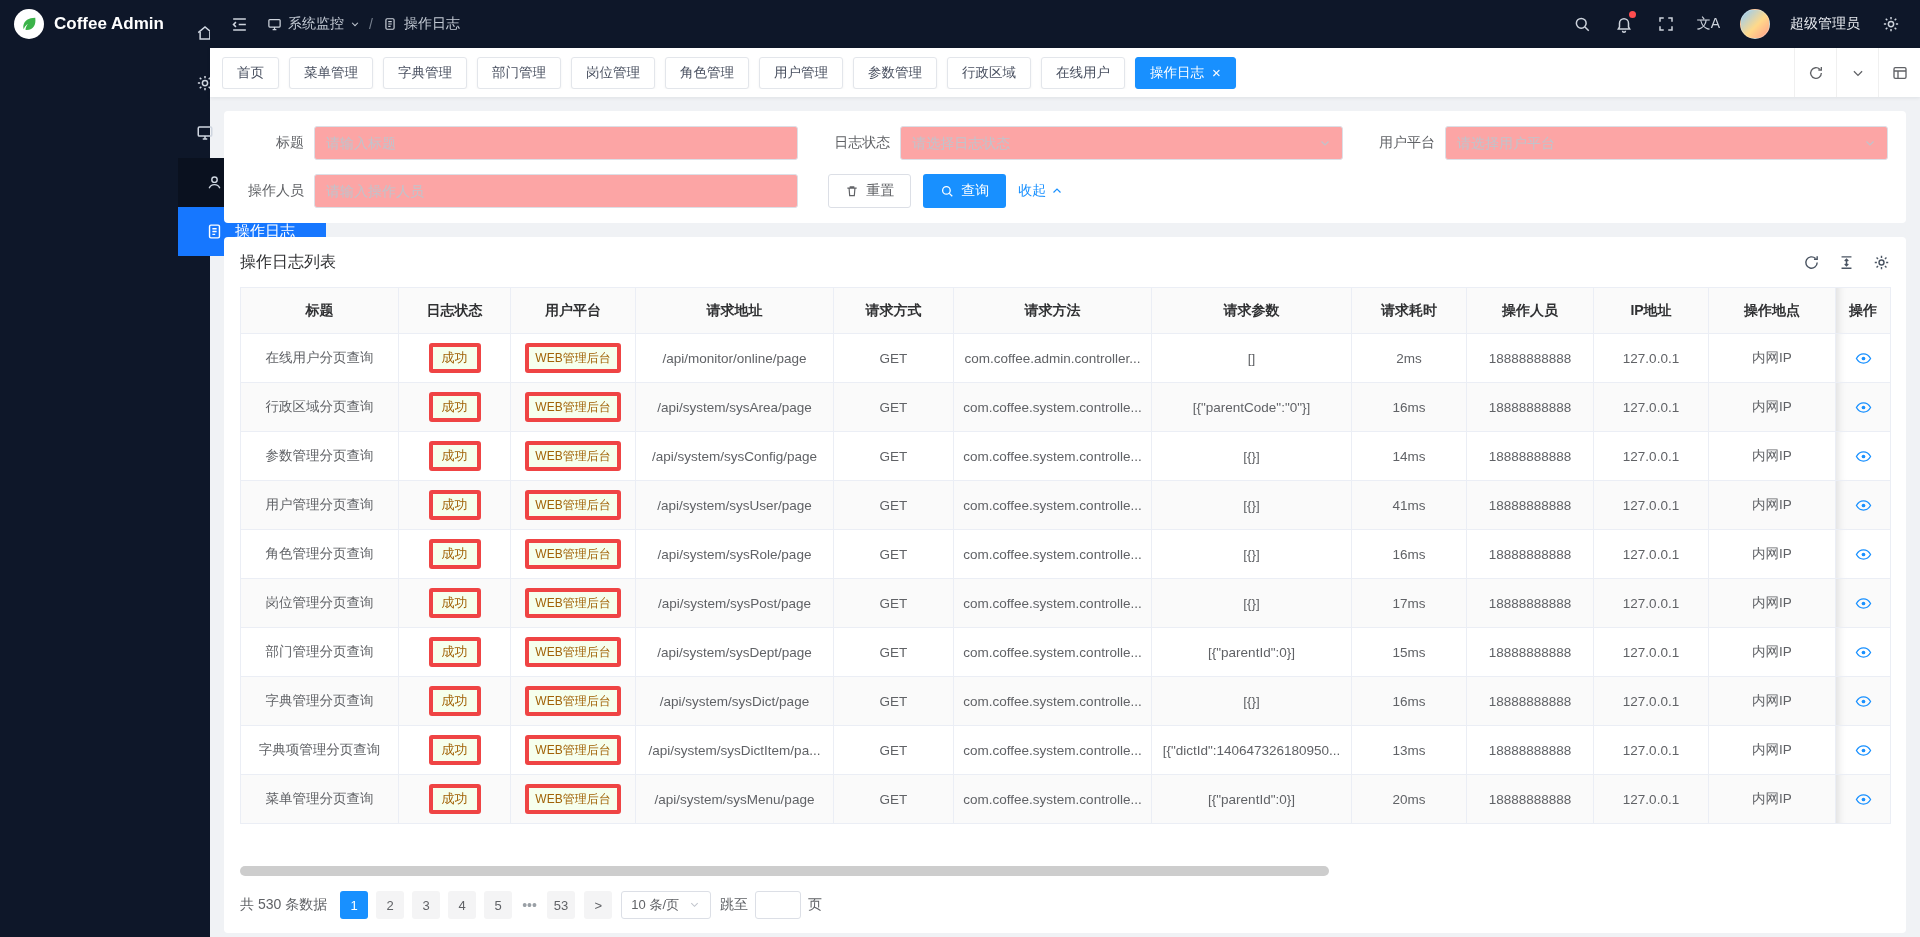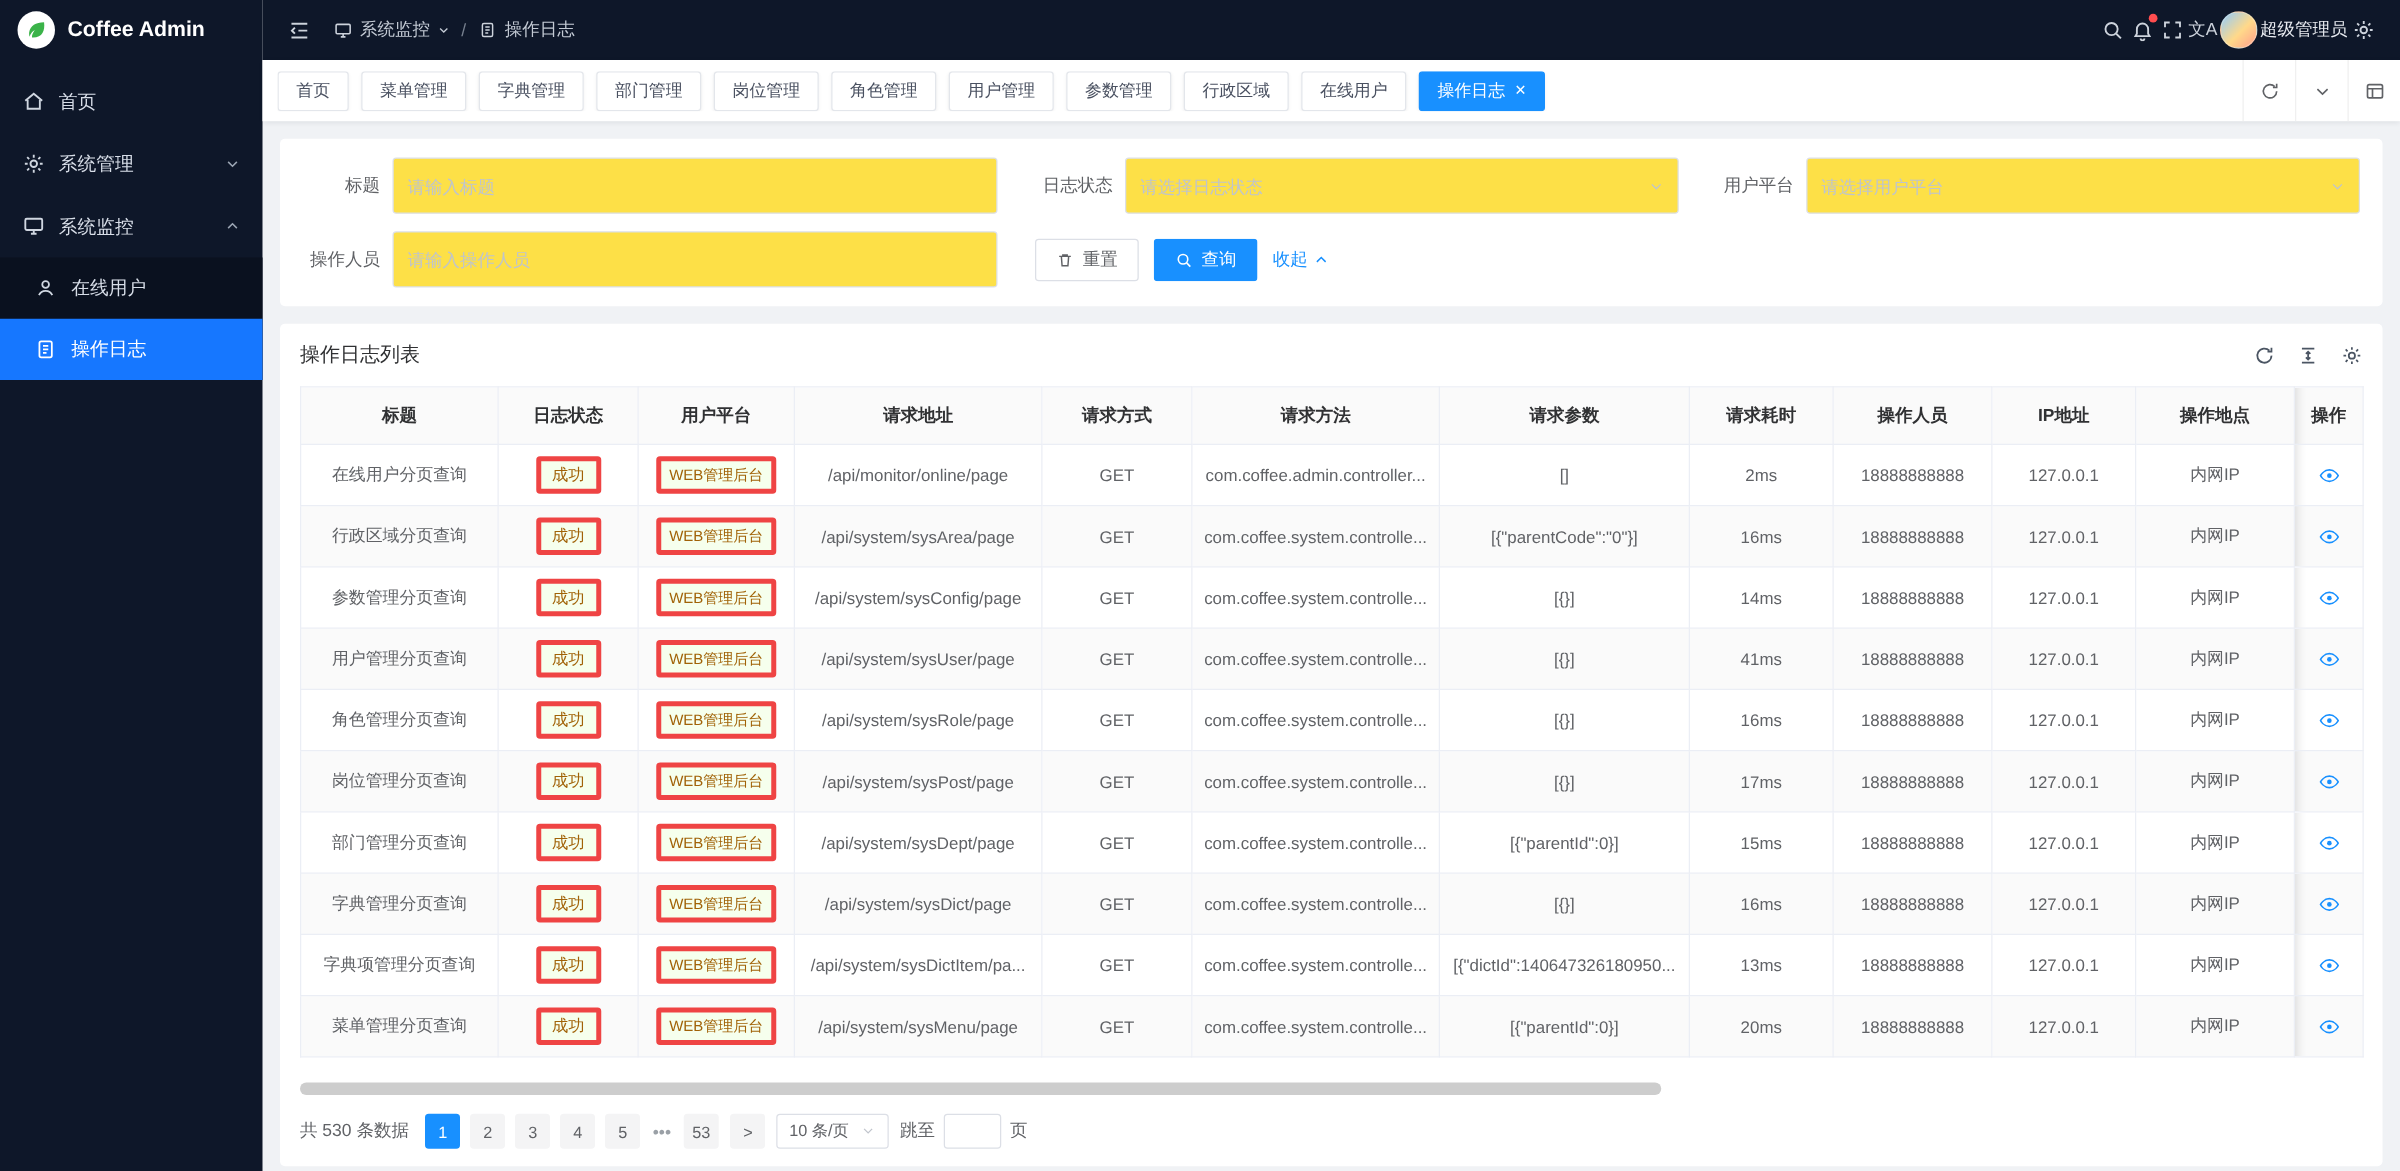--- a/index.html
+++ b/index.html
@@ -1,60 +1,60 @@
 <!DOCTYPE html>
 <html><head>
 <meta charset="utf-8">
 <style>
 *{margin:0;padding:0;box-sizing:border-box}
 html,body{width:1920px;height:937px;overflow:hidden}
 body{font-family:"Liberation Sans","DejaVu Sans",sans-serif;background:#f0f2f5;color:#303133;font-size:14px}
 svg{display:block}
 .layout{display:flex;height:100%}
 
-.sidebar{width:210px;flex-shrink:0;background:#0e1729;display:flex;flex-direction:column}
+.sidebar{width:210px;flex-shrink:0;background:#0e1729;display:flex;flex-direction:row}
 .logo{height:48px;display:flex;align-items:center;gap:10px;padding:0 14px;flex-shrink:0}
 .logo-mark{width:30px;height:30px;border-radius:50%;background:#fff;display:flex;align-items:center;justify-content:center;flex-shrink:0}
 .logo-text{color:#fff;font-size:17px;font-weight:bold;white-space:nowrap}
 .menu{padding-top:8px}
 .menu-item{height:50px;display:flex;align-items:center;gap:11px;padding:0 18px;color:#d8dee8;font-size:15px;cursor:pointer;white-space:nowrap}
 .mi-icon{width:18px;height:18px;flex-shrink:0;color:#cfd6e0}
 .chev{margin-left:auto;width:12px;height:12px;color:#9aa4b2}
 .submenu{background:#0a111f}
 .submenu .menu-item{padding-left:28px;height:49px}
 .submenu .menu-item.active{background:#1677ff;color:#fff}
 .submenu .menu-item.active .mi-icon{color:#fff}
 
 .main{flex:1;display:flex;flex-direction:column;min-width:0}
 .topbar{height:48px;background:#0e1729;display:flex;align-items:center;padding:0 18px;gap:16px;color:#cdd3dc;flex-shrink:0}
 .icon-btn{width:22px;height:22px;display:flex;align-items:center;justify-content:center;cursor:pointer;color:#cdd3dc}
 .breadcrumb{display:flex;align-items:center;gap:9px;font-size:14px;color:#c3cad4}
 .crumb{display:flex;align-items:center;gap:6px;cursor:pointer}
 .crumb-sep{color:#77818f}
-.topbar-right{margin-left:auto;display:flex;align-items:center;gap:2px}
+.topbar-right{margin-left:auto;display:flex;align-items:center;gap:20px}
 .bell-wrap{position:relative}
 .bell-dot{position:absolute;top:-2px;right:-1px;width:7px;height:7px;border-radius:50%;background:#ff4d4f}
 .translate-glyph{font-size:14px;color:#cdd3dc;letter-spacing:0;cursor:pointer}
 .avatar{width:30px;height:30px;border-radius:50%;background:linear-gradient(135deg,#8ecbff 0%,#ffd98a 55%,#ff9d8a 100%);border:1px solid rgba(255,255,255,.25);cursor:pointer}
 .user-name{color:#e8ebf0;font-size:14px;cursor:pointer}
 
 .tabbar{height:49px;background:#fff;display:flex;align-items:center;padding:0 0 0 12px;box-shadow:0 1px 4px rgba(0,21,41,.08);position:relative;z-index:2;flex-shrink:0}
 .tab-list{display:flex;gap:10px;flex:1;overflow:hidden;align-items:center}
 .tab{height:32px;padding:0 14px;display:flex;align-items:center;gap:8px;border:1px solid #e3e6eb;background:#fff;border-radius:3px;font-size:13.5px;color:#495060;cursor:pointer;box-shadow:0 1px 3px rgba(0,0,0,.05);white-space:nowrap}
 .tab.active{background:#1890ff;border-color:#1890ff;color:#fff}
 .tab-close{font-size:15px;line-height:1;margin-top:-1px}
 .tabbar-actions{display:flex;align-items:stretch;height:100%}
 .tabbar-action{width:42px;display:flex;align-items:center;justify-content:center;color:#606266;border-left:1px solid #f0f0f0;cursor:pointer}
 
 .content{flex:1;padding:14px 14px 4px;display:flex;flex-direction:column;min-height:0}
 .filter-card{background:#fff;border-radius:4px;padding:15px 18px;flex-shrink:0}
 .filter-grid{display:grid;grid-template-columns:1.08fr 1fr 1fr;column-gap:30px;row-gap:14px}
 .filter-item{display:flex;align-items:center;gap:10px}
 .filter-label{min-width:62px;text-align:right;color:#606266;font-size:14px;flex-shrink:0;white-space:nowrap}
-.field{flex:1;height:45px;border:1px solid #dcdfe6;border-radius:3px;display:flex;align-items:center;padding:0 11px;background:#fde047}
+.field{flex:1;height:34px;border:1px solid #dcdfe6;border-radius:3px;display:flex;align-items:center;padding:0 11px;background:#fca5a5}
 .field input{border:none;outline:none;width:100%;font-size:14px;color:#303133;background:transparent;font-family:inherit}
 .field input::placeholder{color:#bfc4cc}
 .chev-down{margin-left:auto;color:#c0c4cc;width:12px;height:12px;flex-shrink:0}
 .filter-actions{grid-column:2/4;display:flex;align-items:center;gap:12px}
 .btn{height:34px;display:inline-flex;align-items:center;gap:7px;padding:0 16px;border-radius:3px;font-size:14px;cursor:pointer;border:1px solid transparent;font-family:inherit}
 .btn-plain{background:#fff;border-color:#dcdfe6;color:#606266}
 .btn-primary{background:#1890ff;color:#fff}
 .link-btn{color:#1890ff;display:inline-flex;align-items:center;gap:5px;font-size:14px;cursor:pointer}
 
 .table-card{background:#fff;border-radius:4px;margin-top:14px;padding:0 16px 8px;flex:1;display:flex;flex-direction:column;min-height:0}

